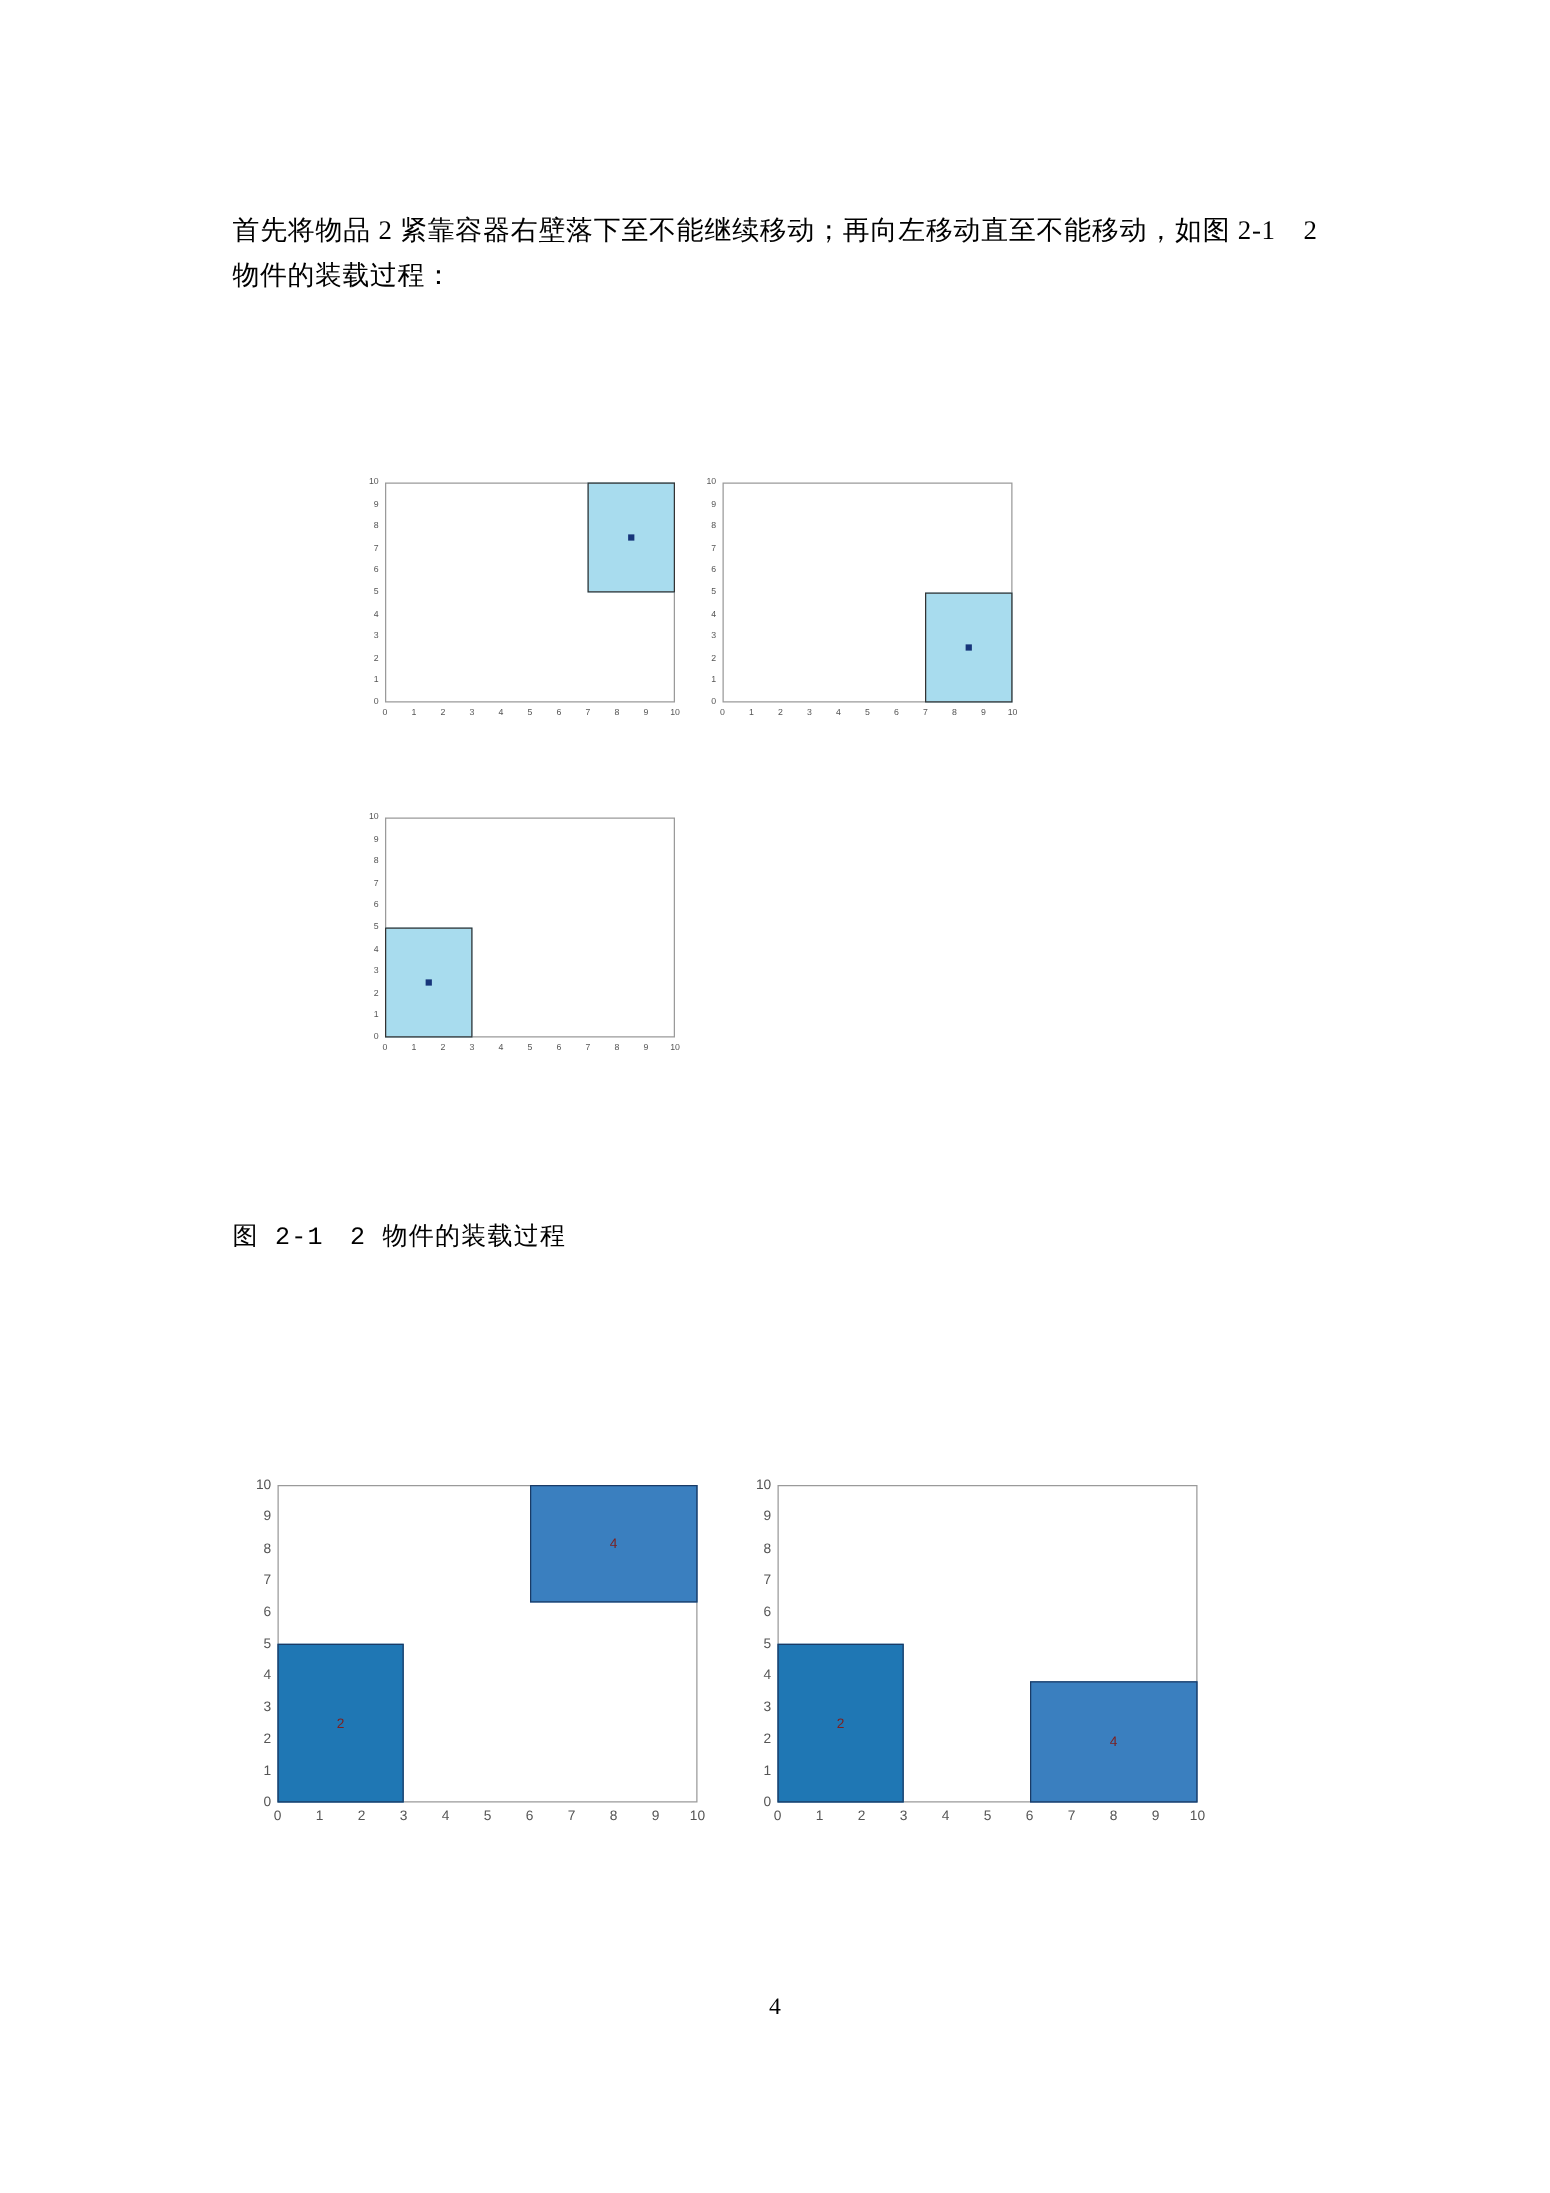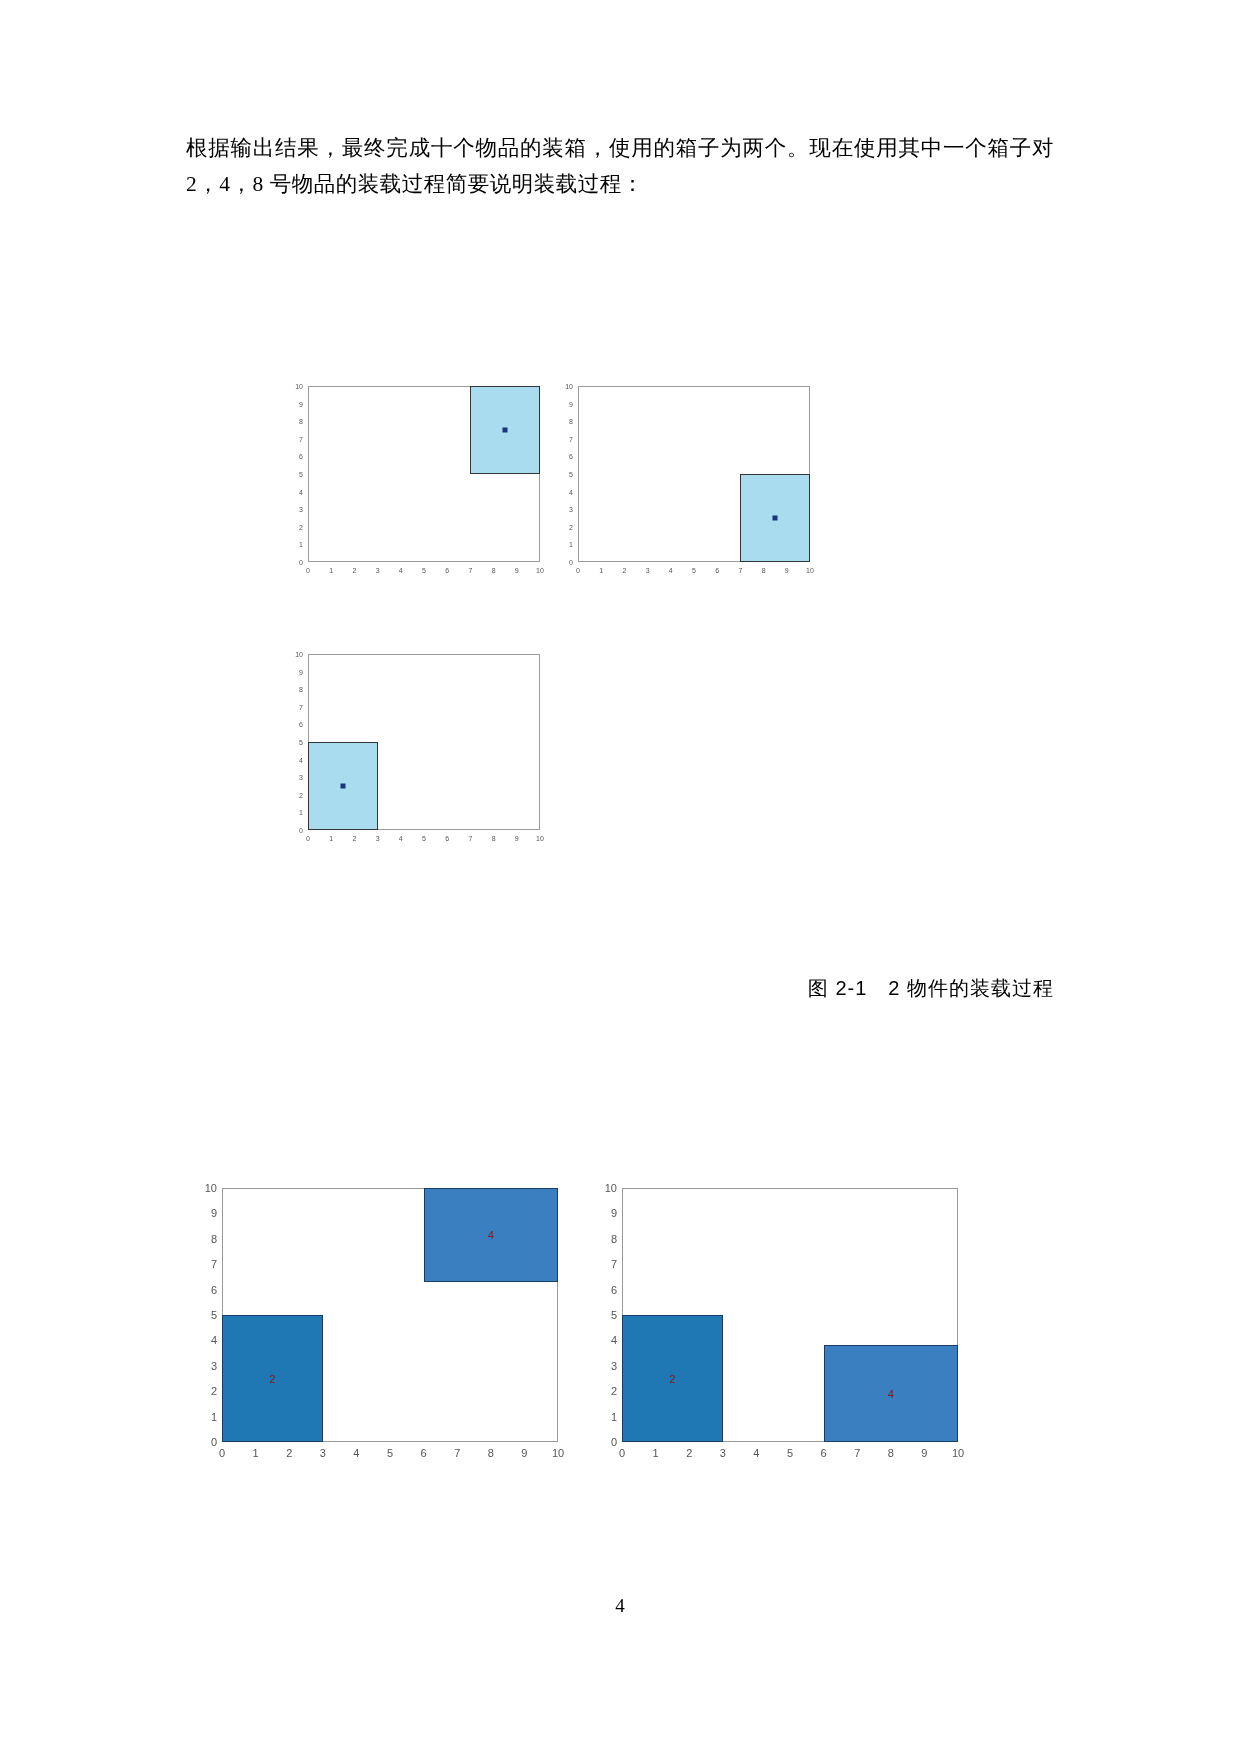--- a/index.html
+++ b/index.html
@@ -75,22 +75,22 @@
     position: absolute;
     left: 50%;
     top: 50%;
     transform: translate(-50%, -50%);
     width: 5px;
     height: 5px;
     background: #16357a;
   }
 
   .caption {
-    text-align: right;
-    font-family: Liberation Sans, sans-serif;
+    text-align: left;
+    font-family: Liberation Mono, monospace;
     font-size: 20px;
     letter-spacing: 1px;
   }
   .indent { text-indent: 44px; }
 
   .page-number {
     position: absolute;
     top: 1595px;
     left: 0;
     width: 1240px;
@@ -99,24 +99,24 @@
     font-size: 19px;
   }
 </style>
 </head>
 <body>
 
 <div class="page">
 
   <div class="content">
 
-    <p class="para">根据输出结果，最终完成十个物品的装箱，使用的箱子为两个。现在使用其中一个箱子对 2，4，8 号物品的装载过程简要说明装载过程：</p>
 
     <div class="gap-md"></div>
 
+    <p class="para">首先将物品 2 紧靠容器右壁落下至不能继续移动；再向左移动直至不能移动，如图 2-1　2 物件的装载过程：</p>
   </div>
 
   <div class="fig-block" style="position:absolute; left:186px; top:380px; width:868px; height:480px;">
 
     <div class="chart" style="position:absolute; left:100px; top:0px; width:260px; height:200px;">
         <div class="plot-frame" style="left: 22px; top: 6px; width: 232px; height: 176px;"></div>
         <div class="tick-label x" style="font-size: 7px; left: 22px; top: 187px;">0</div>
         <div class="tick-label x" style="font-size: 7px; left: 45.2px; top: 187px;">1</div>
         <div class="tick-label x" style="font-size: 7px; left: 68.4px; top: 187px;">2</div>
         <div class="tick-label x" style="font-size: 7px; left: 91.6px; top: 187px;">3</div>

